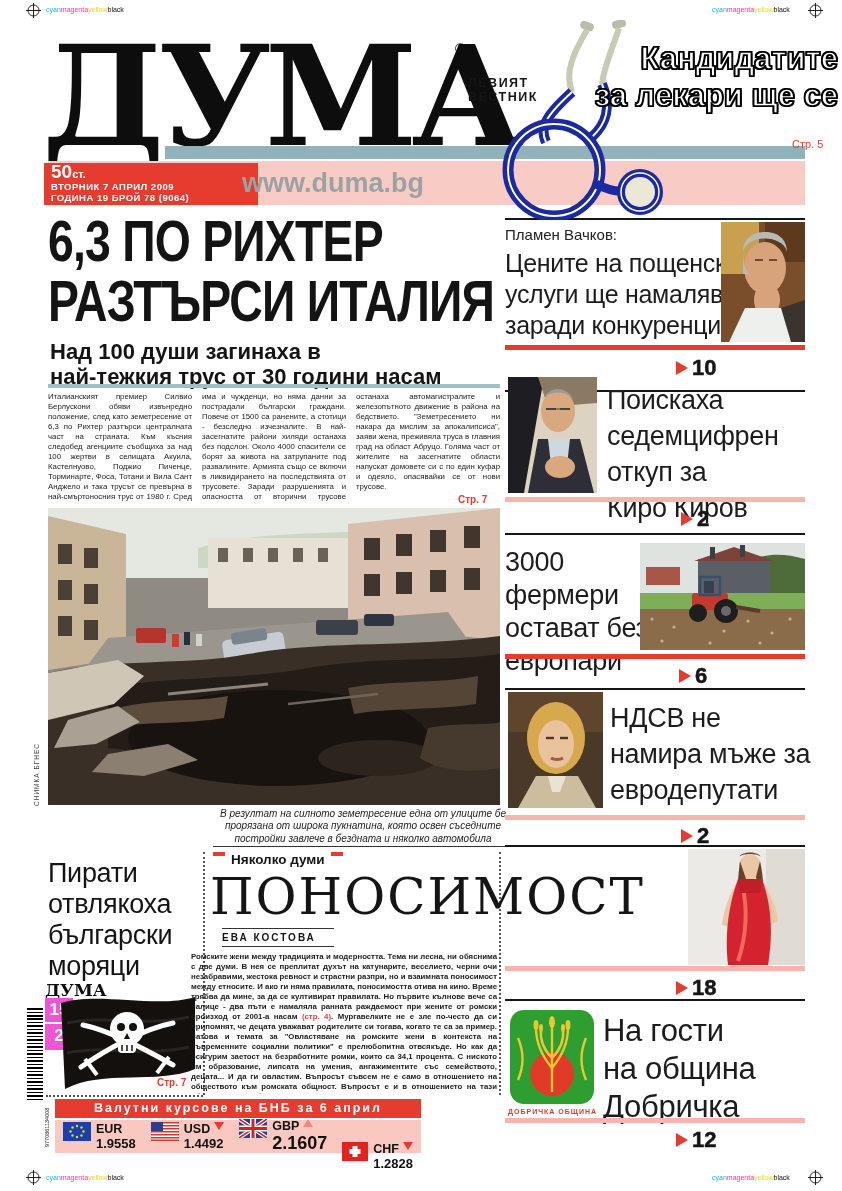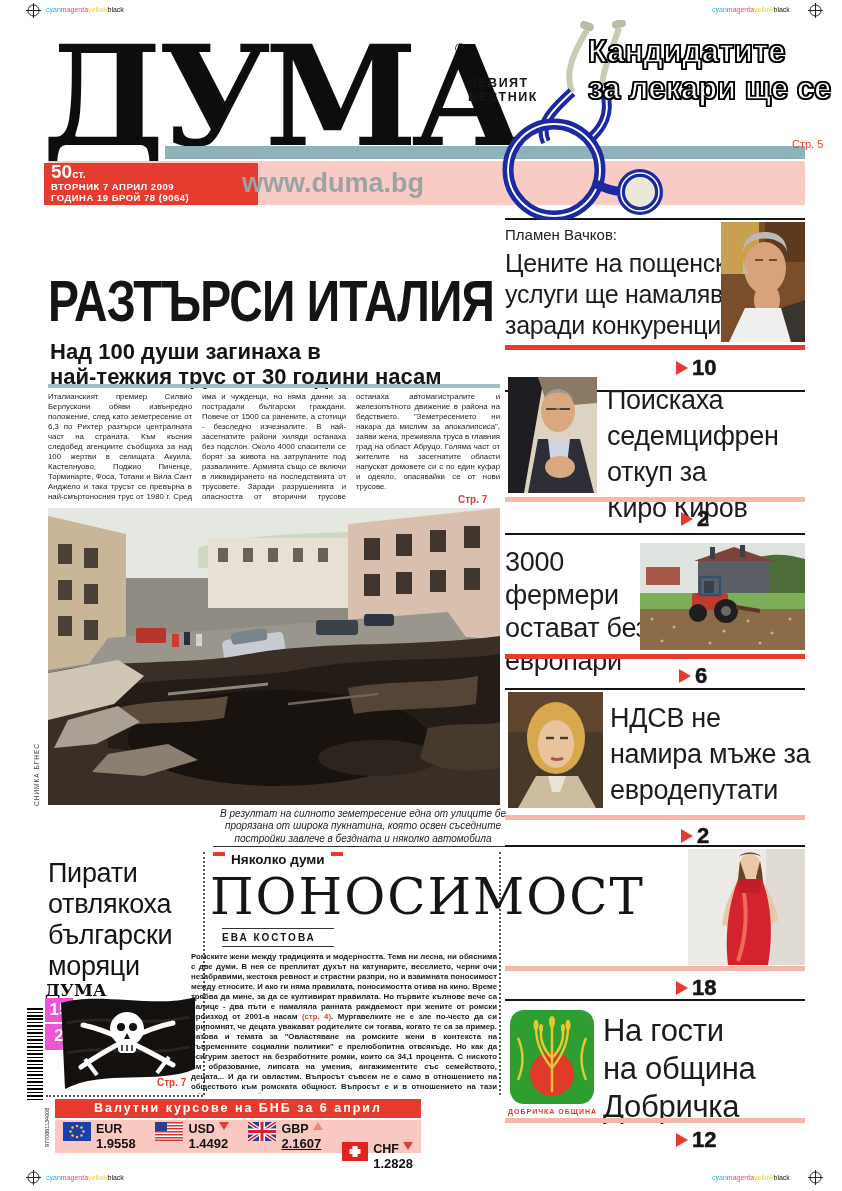--- a/index.html
+++ b/index.html
@@ -104,26 +104,27 @@
       <path d="M80,72 C58,92 46,106 54,122" fill="none" stroke="#fff" stroke-width="2"></path>
       <path d="M110,64 C120,88 114,104 100,117" fill="none" stroke="#fff" stroke-width="2"></path>
       <circle cx="62" cy="150" r="46" fill="none" stroke="#1b2aa0" stroke-width="11"></circle>
       <circle cx="62" cy="150" r="46" fill="none" stroke="#fff" stroke-width="2"></circle>
       <path d="M104,164 C120,172 130,172 136,170" fill="none" stroke="#1b2aa0" stroke-width="9"></path>
       <circle cx="148" cy="172" r="19" fill="#ece8d8" stroke="#1b2aa0" stroke-width="8"></circle>
       <circle cx="148" cy="172" r="19" fill="none" stroke="#fff" stroke-width="1.5"></circle>
     </svg>
   </div>
 
-  <div class="abs" style="left:588px;top:33px;width:250px;text-align:left;z-index:6;">
+  <div class="abs" style="left:588px;top:40px;width:250px;text-align:right;z-index:6;">
     <div class="promo-line">Кандидатите</div>
     <div class="promo-line">за лекари ще се</div>
   </div>
   <div class="abs" style="left:792px;top:138px;font-size:11px;font-weight:400;color:#e63c2f;z-index:6;">Стр. 5</div>
 
+  <div class="abs" style="left:48px;top:212px;"><span class="bigh condensed">6,3 ПО РИХТЕР</span></div>
   <div class="abs" style="left:48px;top:272px;"><span class="bigh condensed">РАЗТЪРСИ ИТАЛИЯ</span></div>
   <div class="abs preline" style="left:50px;top:339px;font-size:22px;font-weight:700;line-height:25px;color:#141414;">Над 100 души загинаха в
 най-тежкия трус от 30 години насам</div>
   <div class="abs" style="left:48px;top:384px;width:452px;height:4px;background:#9fc0c4;"></div>
 
   <div class="abs cols" style="left:48px;top:392px;width:452px;">
     <div>Италианският премиер Силвио Берлускони обяви извънредно положение, след като земетресение от 6,3 по Рихтер разтърси централната част на страната. Към късния следобед агенциите съобщиха за над 100 жертви в селищата Акуила, Кастелнуово, Поджио Пиченце, Торминарте, Фоса, Тотани и Вила Сант Анджело и така трусът се превърна в най-смъртоносния трус от 1980 г. Сред загиналите</div>
     <div>има и чужденци, но няма данни за пострадали български граждани. Повече от 1500 са ранените, а стотици - безследно изчезналите. В най-засегнатите райони хиляди останаха без подслон. Около 4000 спасители се борят за живота на затрупаните под развалините. Армията също се включи в ликвидирането на последствията от трусовете. Заради разрушенията и опасността от вторични трусове затворени</div>
     <div>останаха автомагистралите и железопътното движение в района на бедствието. "Земетресението ни накара да мислим за апокалипсиса", заяви жена, преживяла труса в главния град на област Абруцо. Голяма част от жителите на засегнатите области напускат домовете си с по един куфар и одеяло, опасявайки се от нови трусове.</div>
   </div>
@@ -291,21 +292,21 @@
               <rect x="11" width="6" height="19" fill="#fff"></rect>
               <rect y="6.5" width="28" height="6" fill="#fff"></rect>
               <rect x="12.5" width="3" height="19" fill="#d0232e"></rect>
               <rect y="8" width="28" height="3" fill="#d0232e"></rect>
             </svg></span>
         <span>
           <div class="fx" style="gap:4px;">
               <b style="font-size:12.5px;">GBP</b>
               <span class="upt"></span>
             </div>
-          <div style="font-size:13px;font-weight:700;text-decoration:underline;">2.1607</div>
+          <div style="font-size:18px;font-weight:700;">2.1607</div>
         </span>
       </div>
       <div class="fx" style="gap:5px;margin-top:40px;">
         <span><svg width="26" height="19">
               <rect width="26" height="19" fill="#e0231c"></rect>
               <rect x="10.5" y="4" width="5" height="11" fill="#fff"></rect>
               <rect x="7.5" y="7" width="11" height="5" fill="#fff"></rect>
             </svg></span>
         <span>
           <div class="fx" style="gap:4px;">

